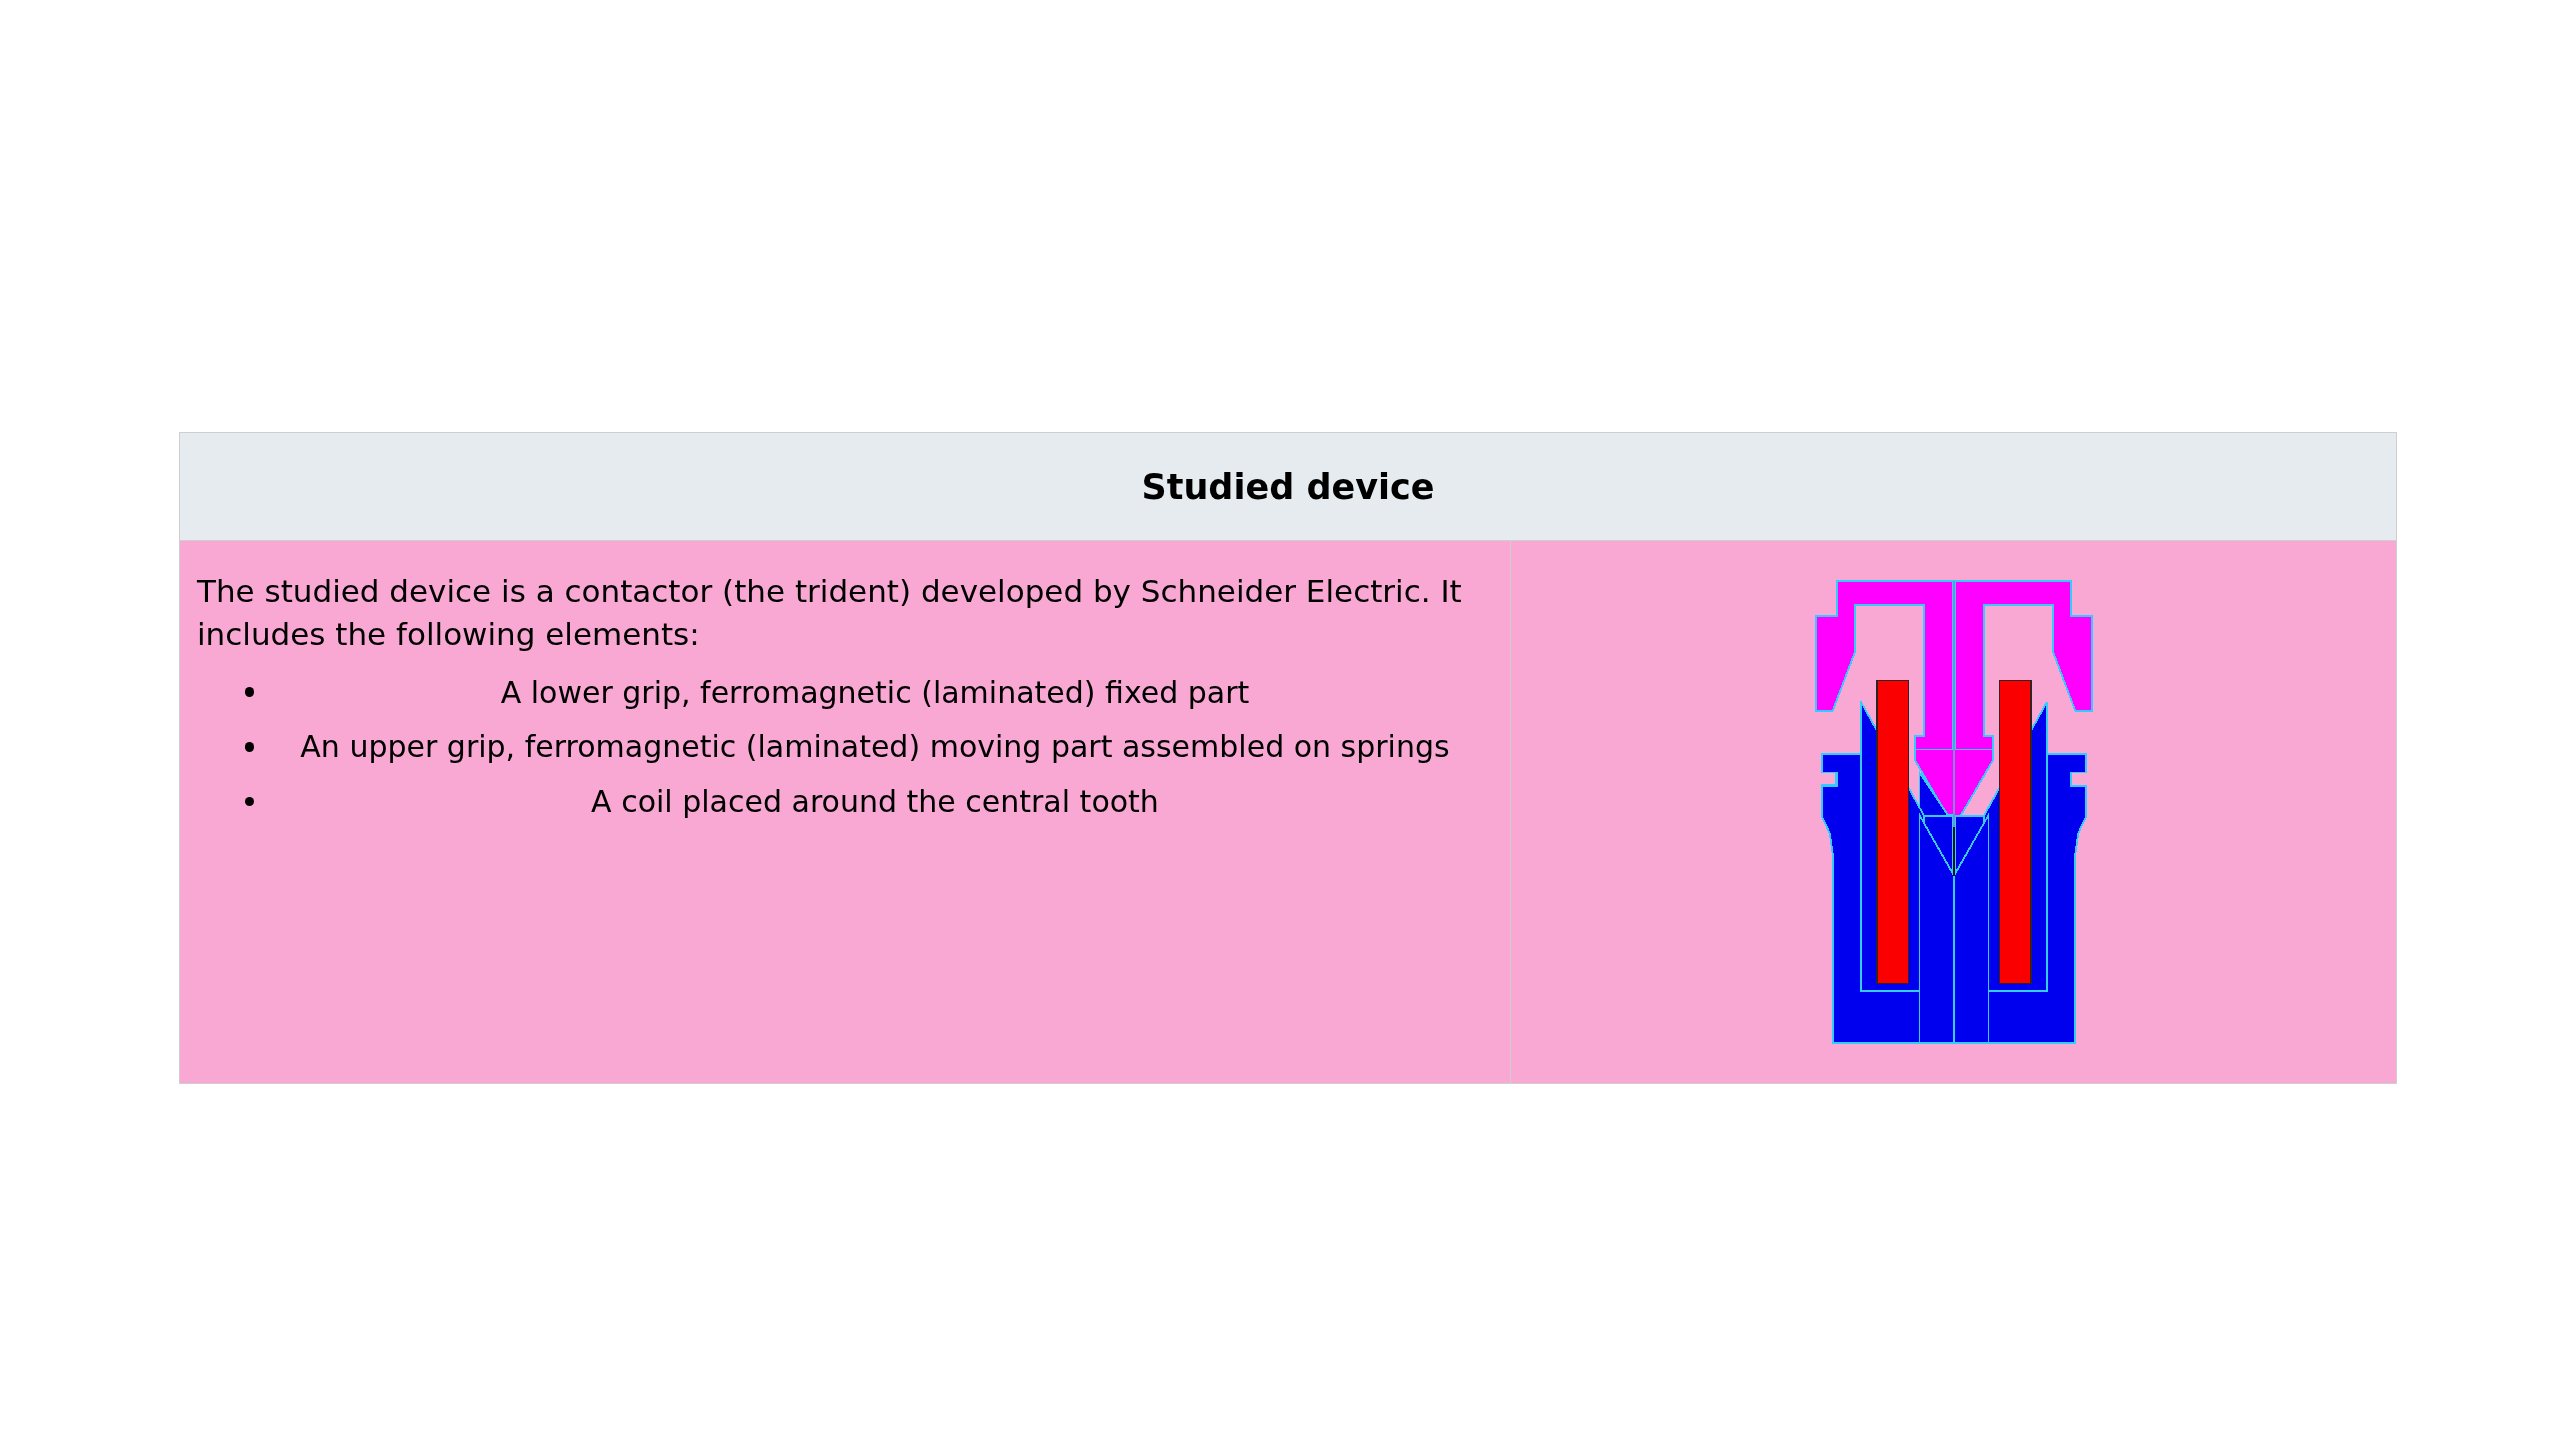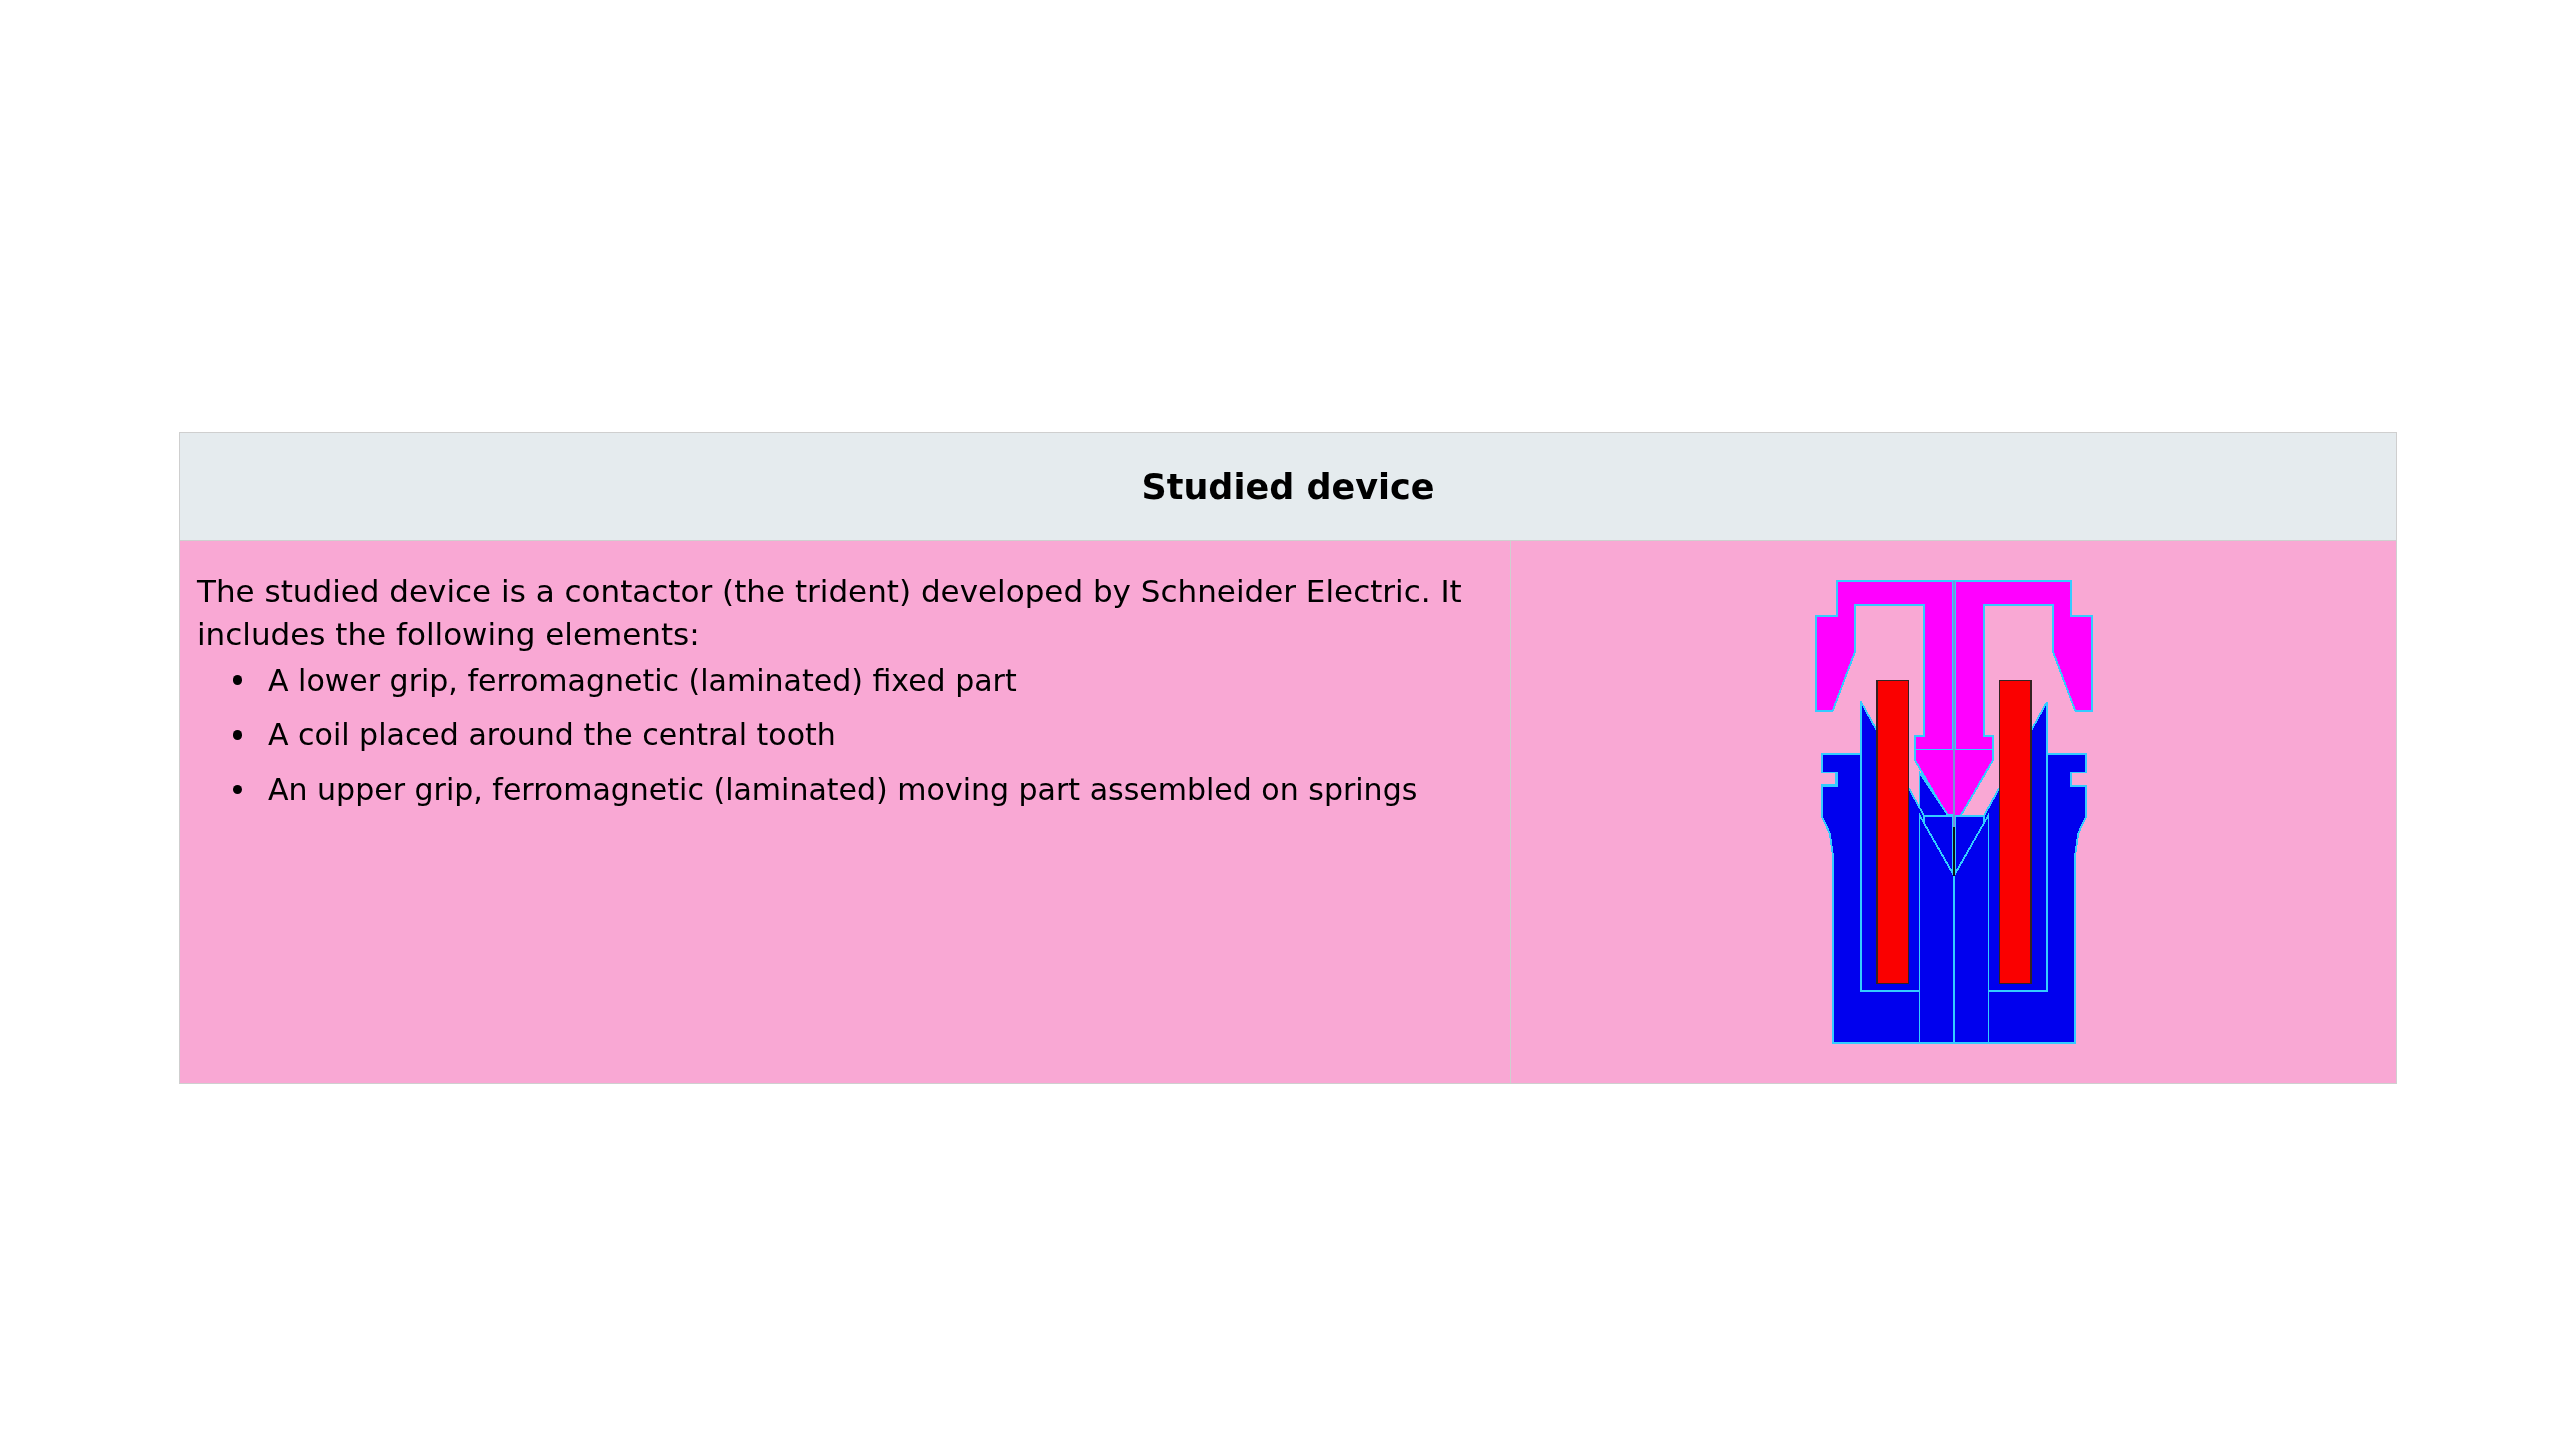--- a/index.html
+++ b/index.html
@@ -65,22 +65,23 @@
   
   .intro-paragraph {
     font-size: 31px;
     line-height: 1.38;
     color: #000000;
     margin: 0 0 3.6px 0;
     max-width: 1291px;
   }
   .elements-list {
     list-style: none;
-    margin: 4px;
+    margin: 16px;
     padding: 0;
+    text-align: center;
   }
   .elements-list li {
     position: relative;
     font-size: 30px;
     line-height: 1.38;
     color: #000000;
     padding-left: 67px;
     margin-bottom: 13.3px;
     max-width: 1218px;
   }
@@ -123,25 +124,25 @@
     <div class="cell-text">
       <p class="intro-paragraph">The studied device is a contactor (the trident) developed by Schneider Electric. It includes the following elements:</p>
 
       <ul class="elements-list">
         <li>
           <span class="bullet-dot"></span>
           <span>A lower grip, ferromagnetic (laminated) fixed part</span>
         </li>
         <li>
           <span class="bullet-dot"></span>
-          <span>A coil placed around the central tooth</span>
+          <span>An upper grip, ferromagnetic (laminated) moving part assembled on springs</span>
         </li>
         <li>
           <span class="bullet-dot"></span>
-          <span>An upper grip, ferromagnetic (laminated) moving part assembled on springs</span>
+          <span>A coil placed around the central tooth</span>
         </li>
       </ul>
     </div>
 
     <div class="cell-figure">
       <div class="device-figure">
         <svg viewBox="0 0 470 790" xmlns="http://www.w3.org/2000/svg" shape-rendering="crispEdges">
 
           <path fill="#ff00ff" stroke="#33ccff" stroke-width="3" d="M 233 14
                    L 42 14

